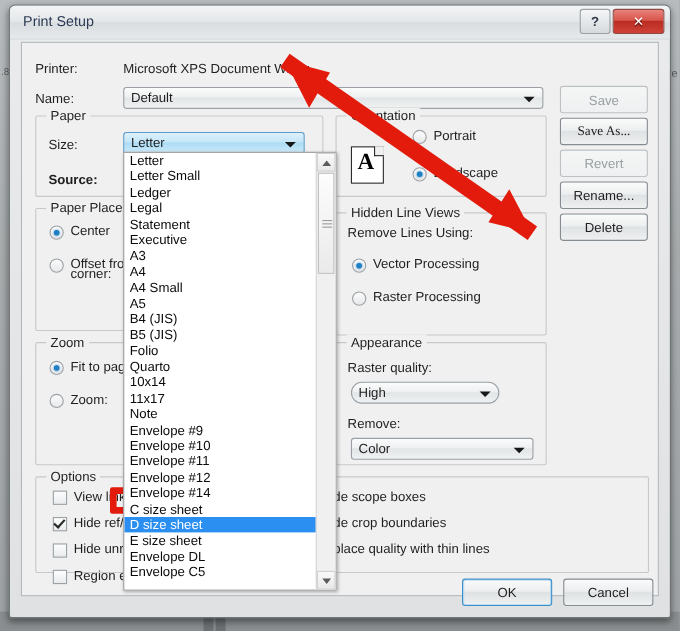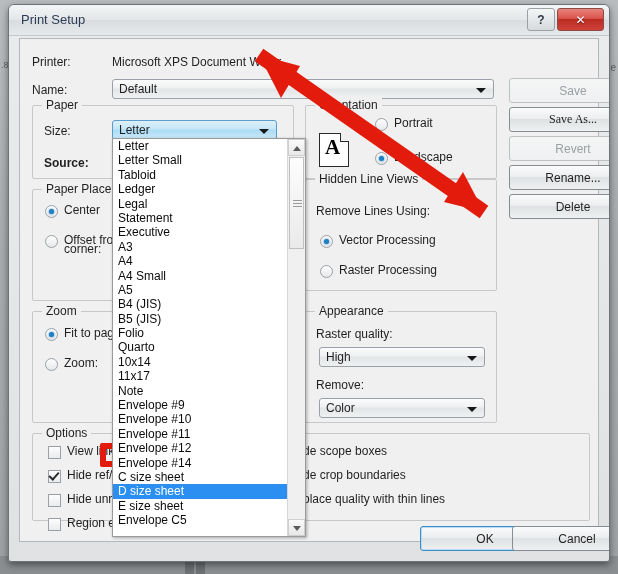--- a/index.html
+++ b/index.html
@@ -55,21 +55,21 @@
      font-size:12px;color:#1f1f1f;box-sizing:border-box;}
   .combo .ctext{position:absolute;left:6px;top:2px;}
   .combo .arrow{position:absolute;right:7px;top:8px;width:0;height:0;
      border-left:5px solid transparent;border-right:5px solid transparent;border-top:5px solid #16181a;}
   .combo.focused{border:1px solid #5a9ccb;
      background:linear-gradient(180deg,#dcf0fb 0%,#c5e6f8 45%,#aadcf5 50%,#cdeaf9 100%);}
 
   
   .btn{position:absolute;height:23px;border:1px solid #868d92;border-radius:3px;
      background:linear-gradient(180deg,#fafbfb 0%,#eceeef 45%,#dfe2e4 50%,#eef0f1 100%);
-     font-size:12px;color:#1f1f1f;display:flex;align-items:center;justify-content:center;cursor:default;padding-left:24px;}
+     font-size:12px;color:#1f1f1f;display:flex;align-items:center;justify-content:center;cursor:default;}
   .btn.disabled{color:#9aa0a4;border-color:#bdc1c4;
      background:linear-gradient(180deg,#f4f5f5 0%,#eff0f1 100%);}
   .btn.default{border:1px solid #3c8fc8;box-shadow:0 0 0 1px #b9dcf2 inset;}
 
   
   .radio{position:absolute;width:13px;height:13px;border-radius:50%;
      border:1px solid #9ba1a5;background:linear-gradient(180deg,#fdfdfd,#e6e8ea);box-sizing:border-box;}
   .radio.on::after{content:"";position:absolute;left:3px;top:3px;width:5px;height:5px;border-radius:50%;
      background:#1f7fc4;box-shadow:0 0 2px #1f7fc4;}
 
@@ -174,34 +174,34 @@
     <div class="lbl" style="left:44px;top:317px;">Zoom:</div>
 
     <div class="group" style="left:285px;top:66px;width:190px;height:72px;">
       <span class="gtitle">Orientation</span>
     </div>
     <div class="radio" style="left:355px;top:79px;"></div>
     <div class="lbl" style="left:374px;top:77px;">Portrait</div>
     <div class="radio on" style="left:355px;top:113px;"></div>
     <div class="lbl" style="left:374px;top:111px;">Landscape</div>
 
-    <div class="group" style="left:285px;top:140px;width:190px;height:110px;">
+    <div class="group" style="left:285px;top:154px;width:190px;height:110px;">
       <span class="gtitle">Hidden Line Views</span>
     </div>
     <div class="lbl" style="left:296px;top:165px;">Remove Lines Using:</div>
     <div class="radio on" style="left:300px;top:196px;"></div>
     <div class="lbl" style="left:319px;top:194px;">Vector Processing</div>
     <div class="radio" style="left:300px;top:226px;"></div>
     <div class="lbl" style="left:319px;top:224px;">Raster Processing</div>
 
     <div class="group" style="left:285px;top:272px;width:190px;height:110px;">
       <span class="gtitle">Appearance</span>
     </div>
     <div class="lbl" style="left:296px;top:288px;">Raster quality:</div>
-    <div class="combo" style="left:299px;top:308px;width:166px;">
+    <div class="combo" style="left:299px;top:308px;width:135px;border-radius:10px;">
       <span class="ctext">High</span>
       <span class="arrow"></span>
     </div>
     <div class="lbl" style="left:296px;top:339px;">Remove:</div>
     <div class="combo" style="left:299px;top:359px;width:166px;">
       <span class="ctext">Color</span>
       <span class="arrow"></span>
     </div>
 
     <div class="group" style="left:12px;top:394px;width:556px;height:86px;">
@@ -226,21 +226,20 @@
     <span class="fold"></span>
   </div>
 
   <div class="btn default" style="left:411px;top:521px;width:80px;">OK</div>
   <div class="btn" style="left:503px;top:521px;width:80px;">Cancel</div>
 
   <div id="dropdown">
     <div id="ddlist">
         <div class="it">Letter</div>
         <div class="it">Letter Small</div>
-        <div class="it">Tabloid</div>
         <div class="it">Ledger</div>
         <div class="it">Legal</div>
         <div class="it">Statement</div>
         <div class="it">Executive</div>
         <div class="it">A3</div>
         <div class="it">A4</div>
         <div class="it">A4 Small</div>
         <div class="it">A5</div>
         <div class="it">B4 (JIS)</div>
         <div class="it">B5 (JIS)</div>
@@ -250,20 +249,21 @@
         <div class="it">11x17</div>
         <div class="it">Note</div>
         <div class="it">Envelope #9</div>
         <div class="it">Envelope #10</div>
         <div class="it">Envelope #11</div>
         <div class="it">Envelope #12</div>
         <div class="it">Envelope #14</div>
         <div class="it">C size sheet</div>
         <div class="it sel">D size sheet</div>
         <div class="it">E size sheet</div>
+        <div class="it">Envelope DL</div>
         <div class="it">Envelope C5</div>
       </div>
     <div id="ddsb">
       <div class="sbtn up">
           <span class="tri"></span>
         </div>
       <div id="ddthumb">
           <span class="grip"></span>
         </div>
       <div class="sbtn dn">

